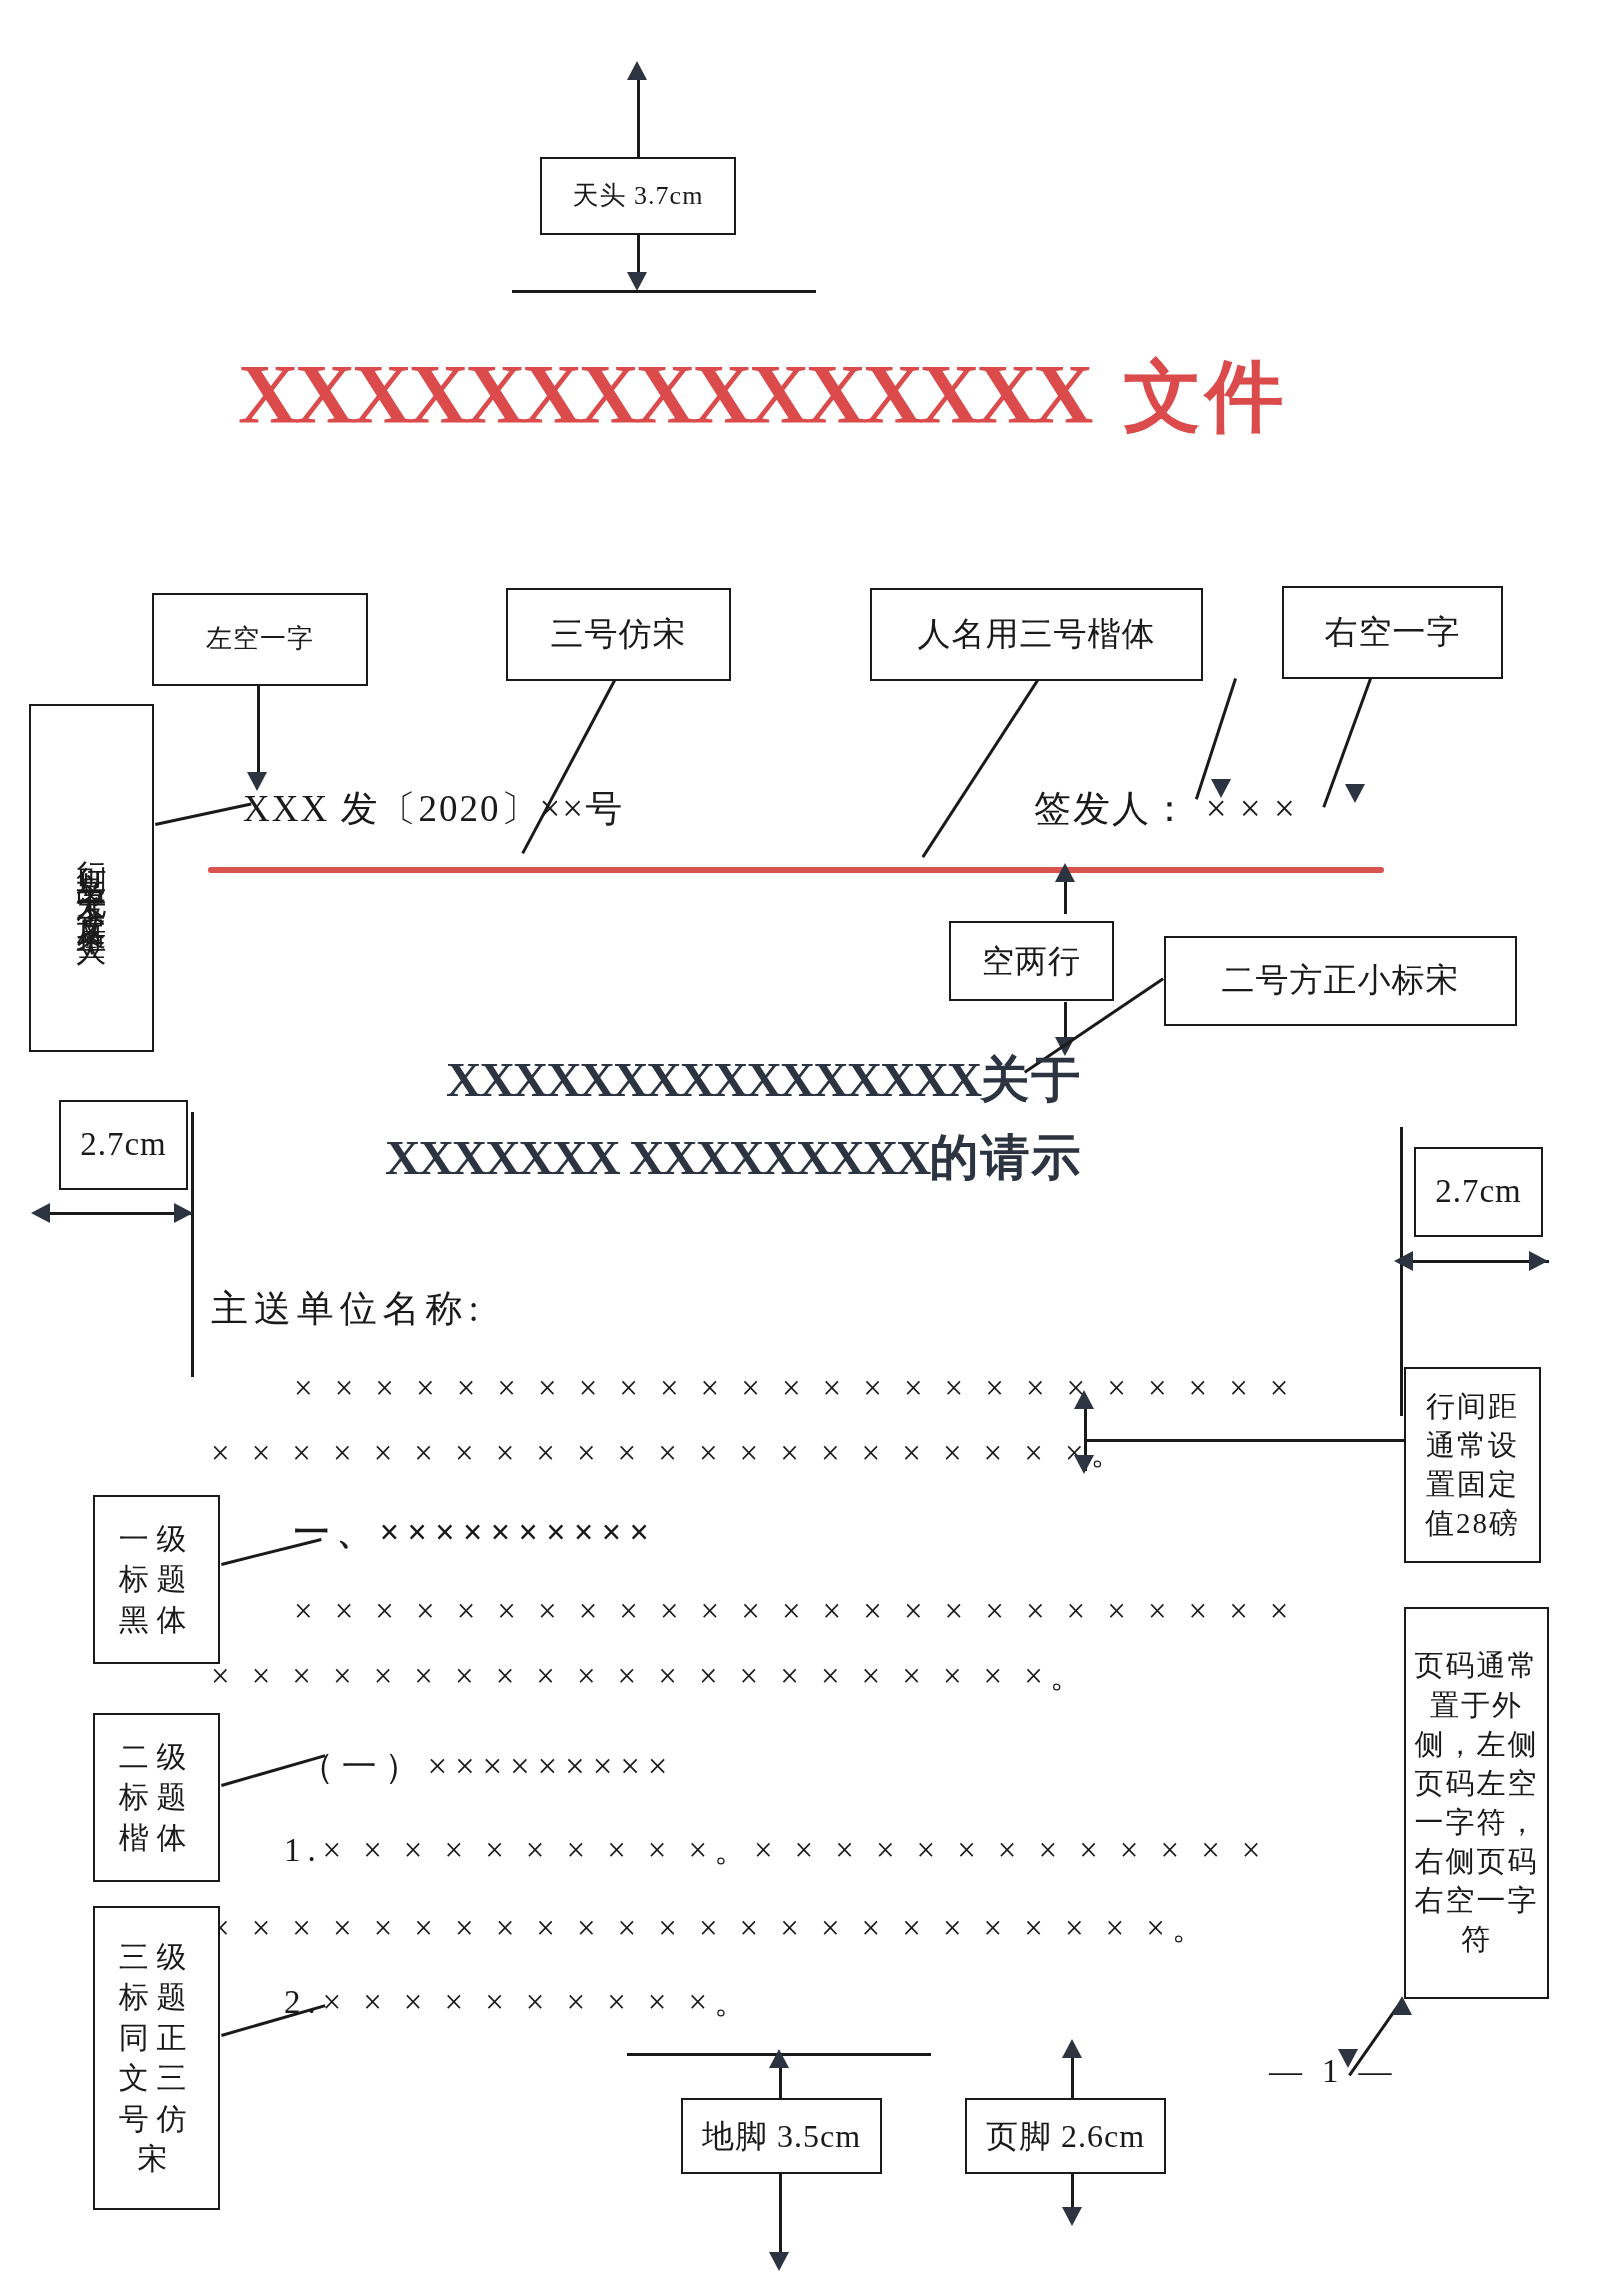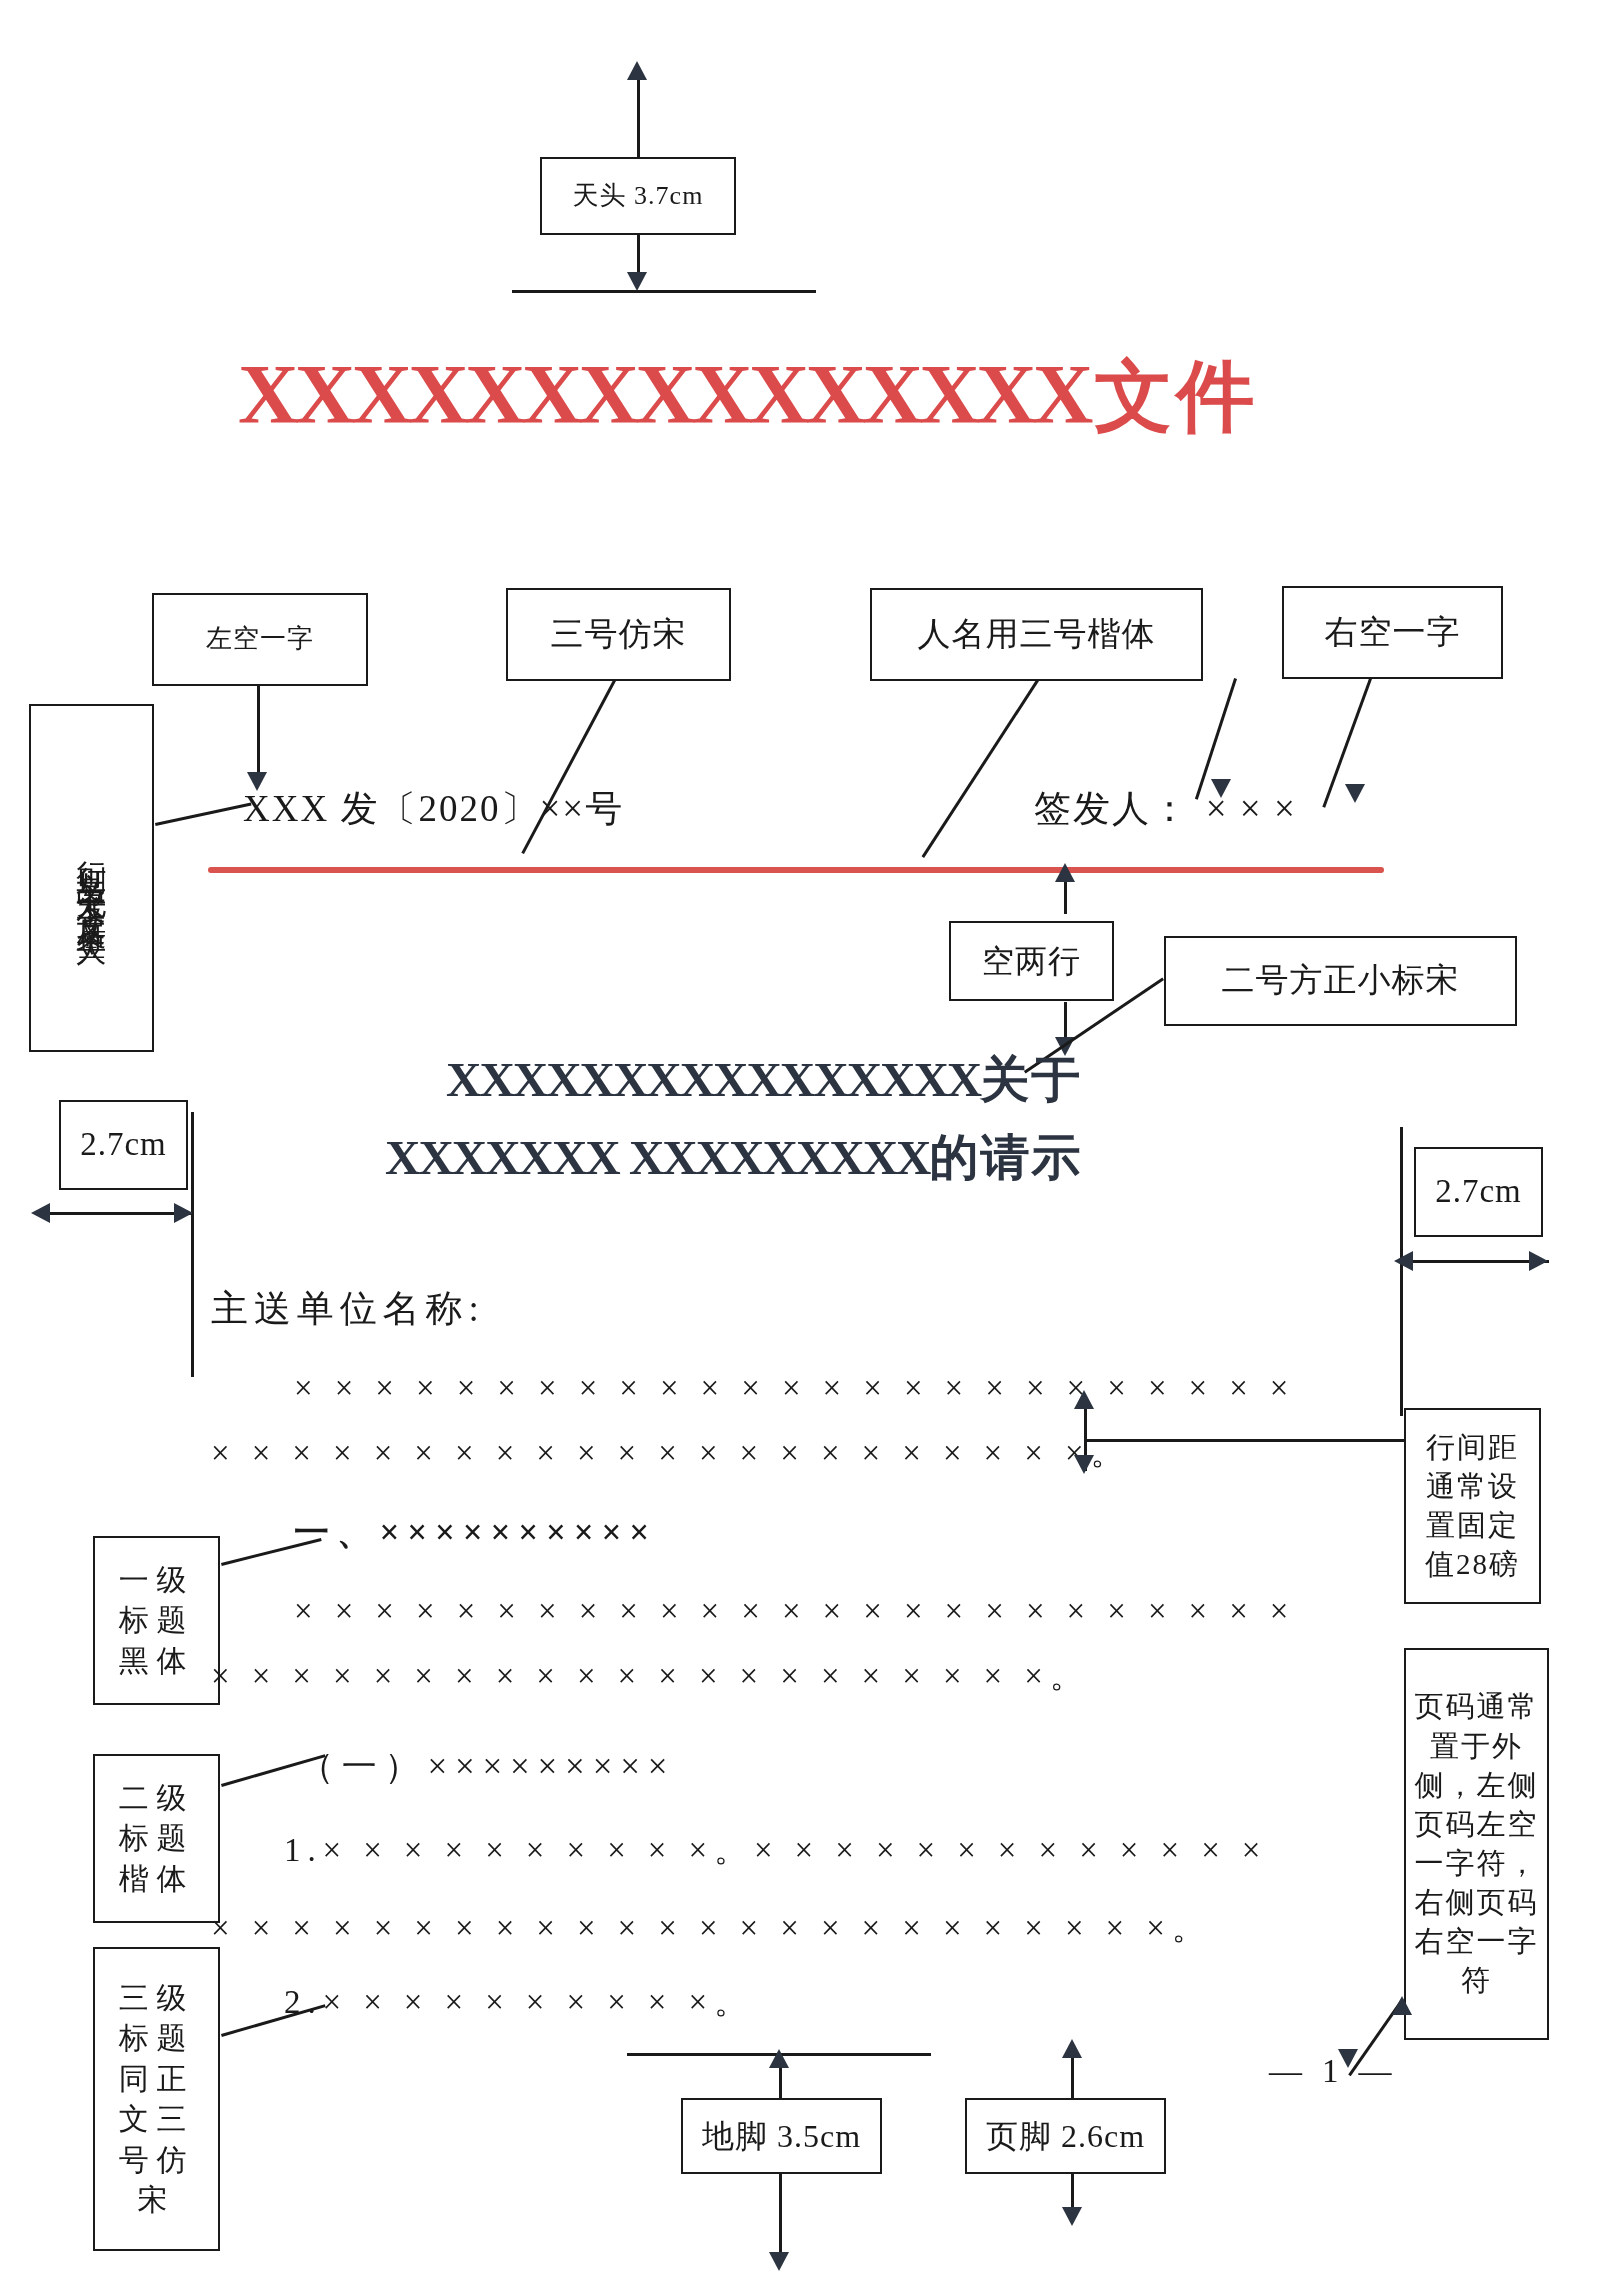--- a/index.html
+++ b/index.html
@@ -29,21 +29,20 @@
     writing-mode:vertical-rl;
     text-orientation:upright;
     letter-spacing:5.9px;
     line-height:1.45;
     padding:7.8px 3.9px;
   }
   .box.vtext{ 
     letter-spacing:2px;
     padding:5.9px 5.9px;
     line-height:1.35;
-    margin-top:41px;
   }
 
   
   .ln{position:absolute;background:#1a1a1a;}
   .hln{height:2.9px;}
   .vln{width:2.9px;}
   .diag{position:absolute;transform-origin:0 0;height:2.9px;background:#1a1a1a;}
 
   .arrow-up,.arrow-down{position:absolute;width:0;height:0;}
   .arrow-up{border-left:10.8px solid transparent;border-right:10.8px solid transparent;border-bottom:19.6px solid #2b3440;}
@@ -53,21 +52,21 @@
 
   
   .masthead{
     position:absolute;
     color:#dc4b4b;
     font-family:"Liberation Serif", serif;
     font-weight:700;
     white-space:nowrap;
   }
   .masthead .xs{font-size:84px;letter-spacing:-3.9px;}
-  .masthead .cn{font-size:78px;letter-spacing:3.9px;margin-left:5px;}
+  .masthead .cn{font-size:78px;letter-spacing:3.9px;margin-left:34px;}
 
   .redline{
     position:absolute;
     height:5.9px;background:#d9534f;border-radius:2.9px;
   }
 
   
   .doc-title{
     position:absolute;
     font-family:"Liberation Serif", serif;

